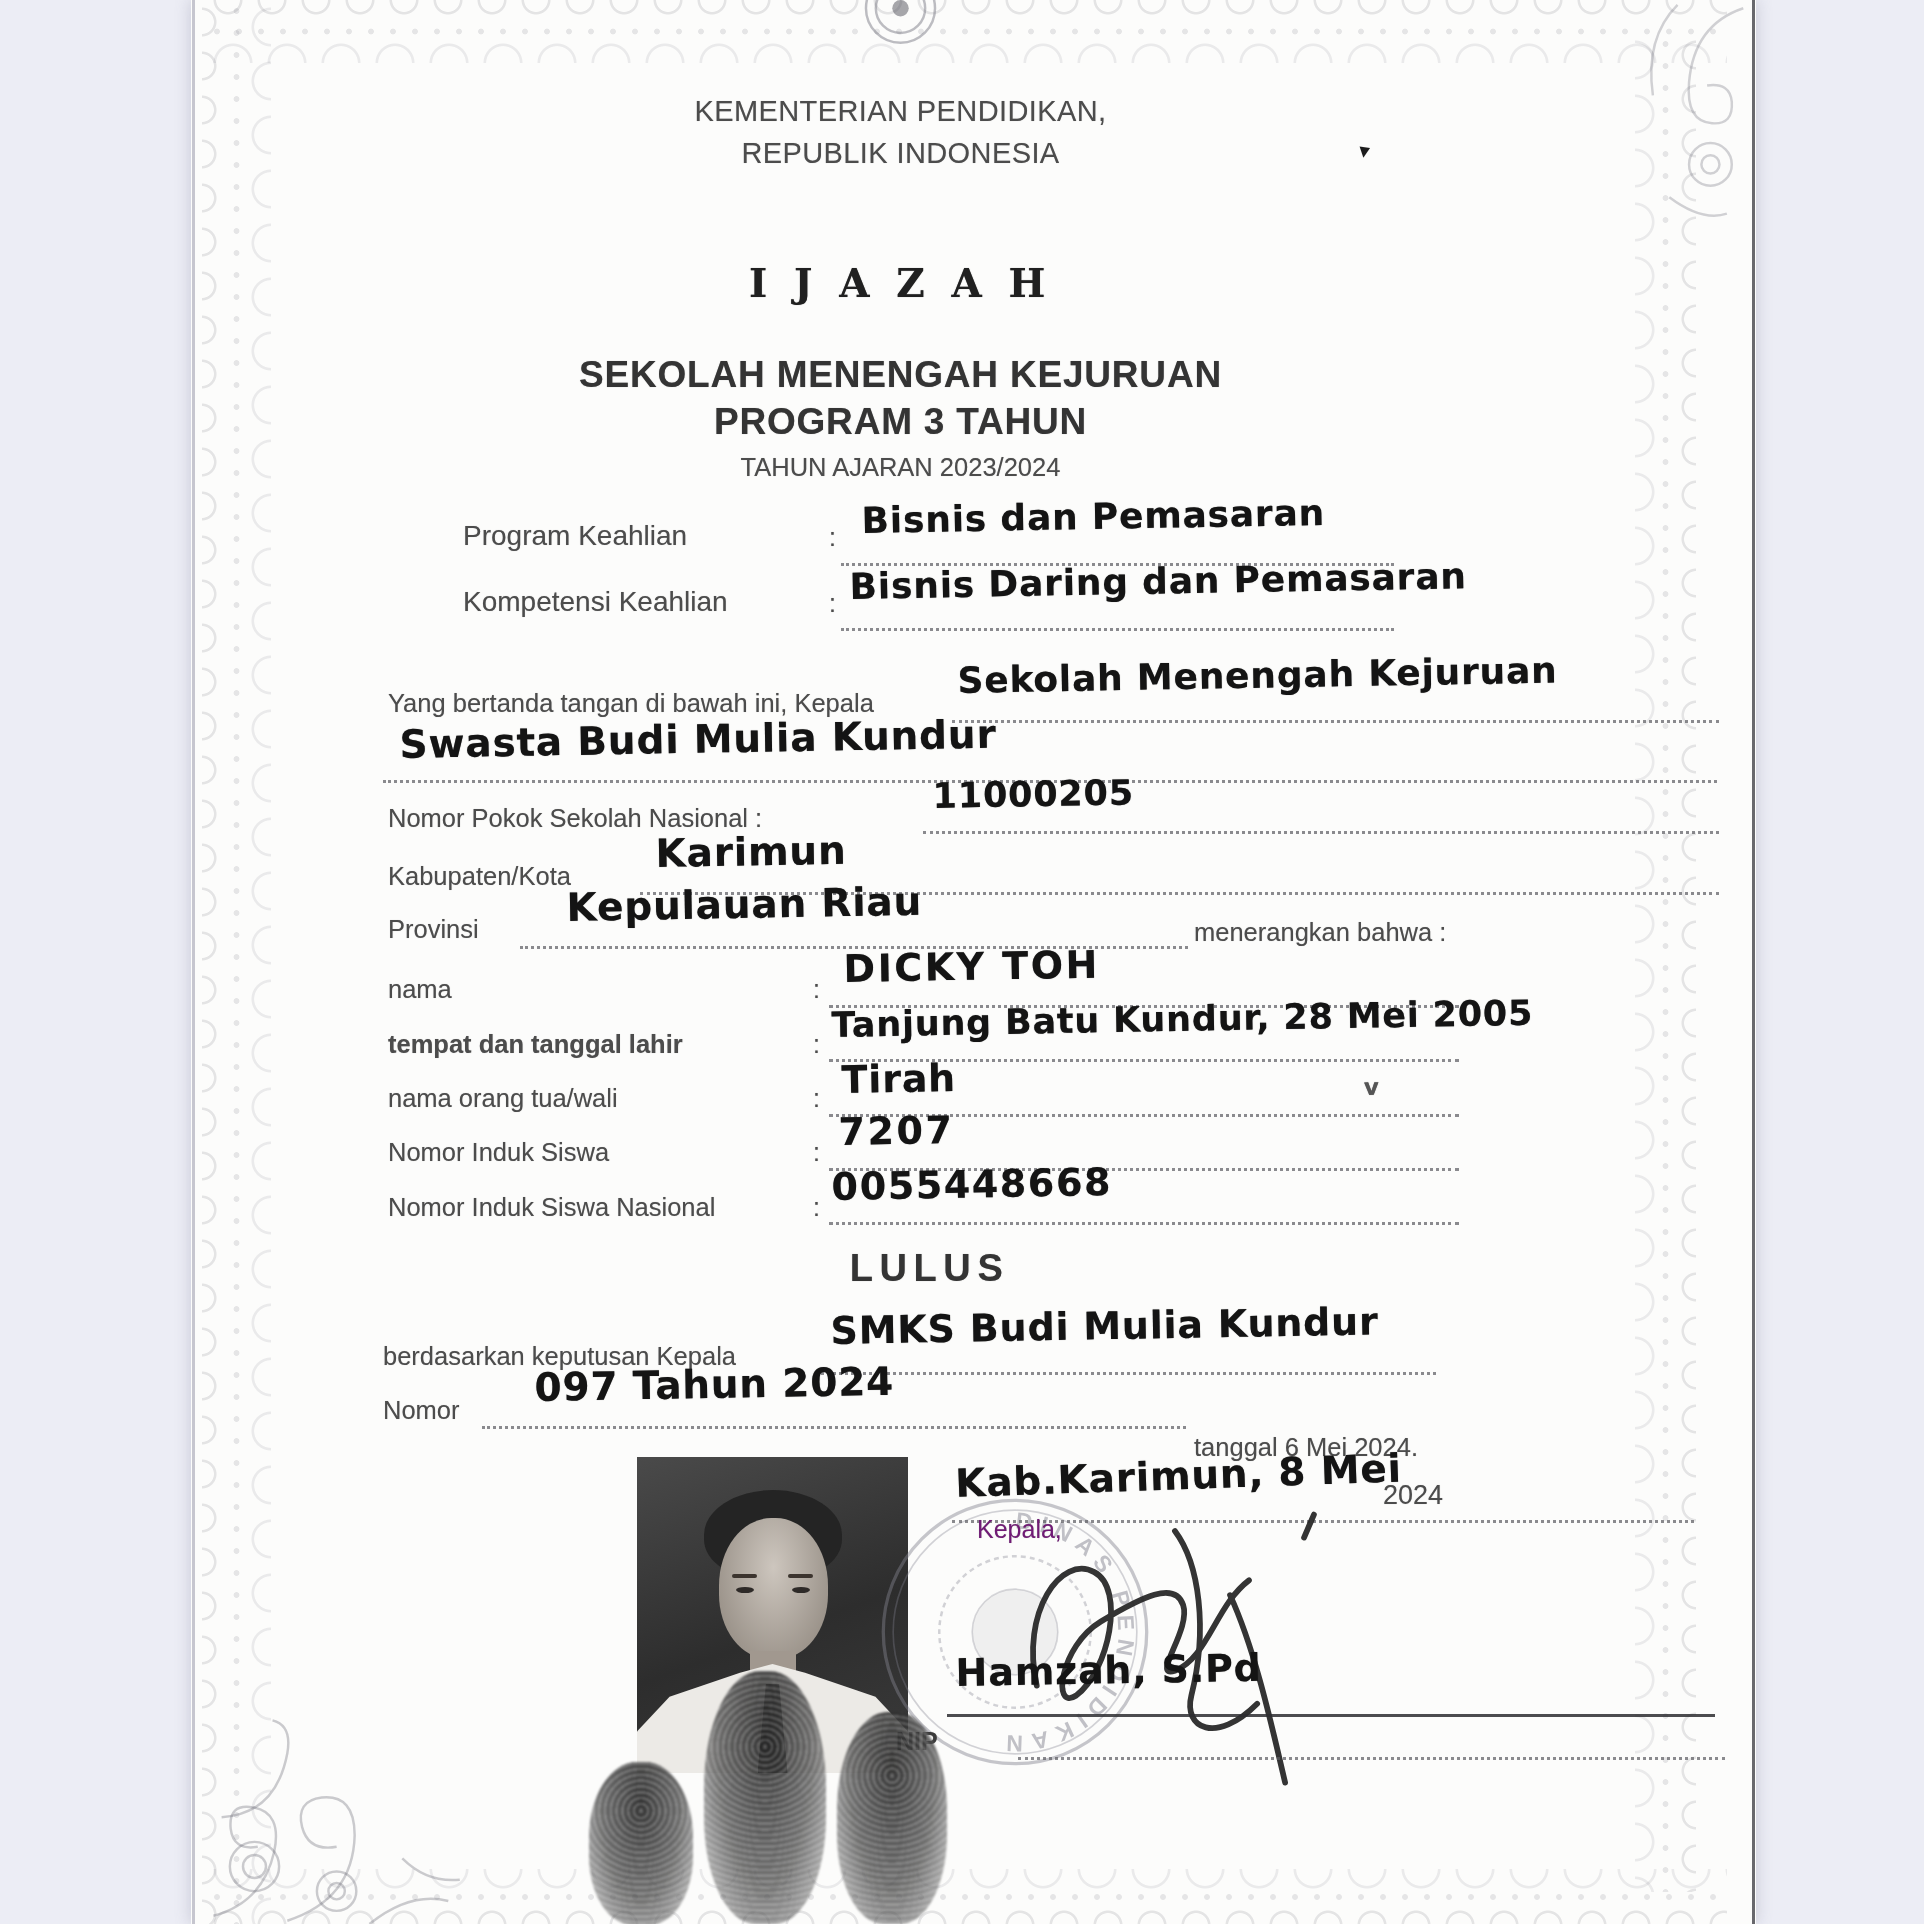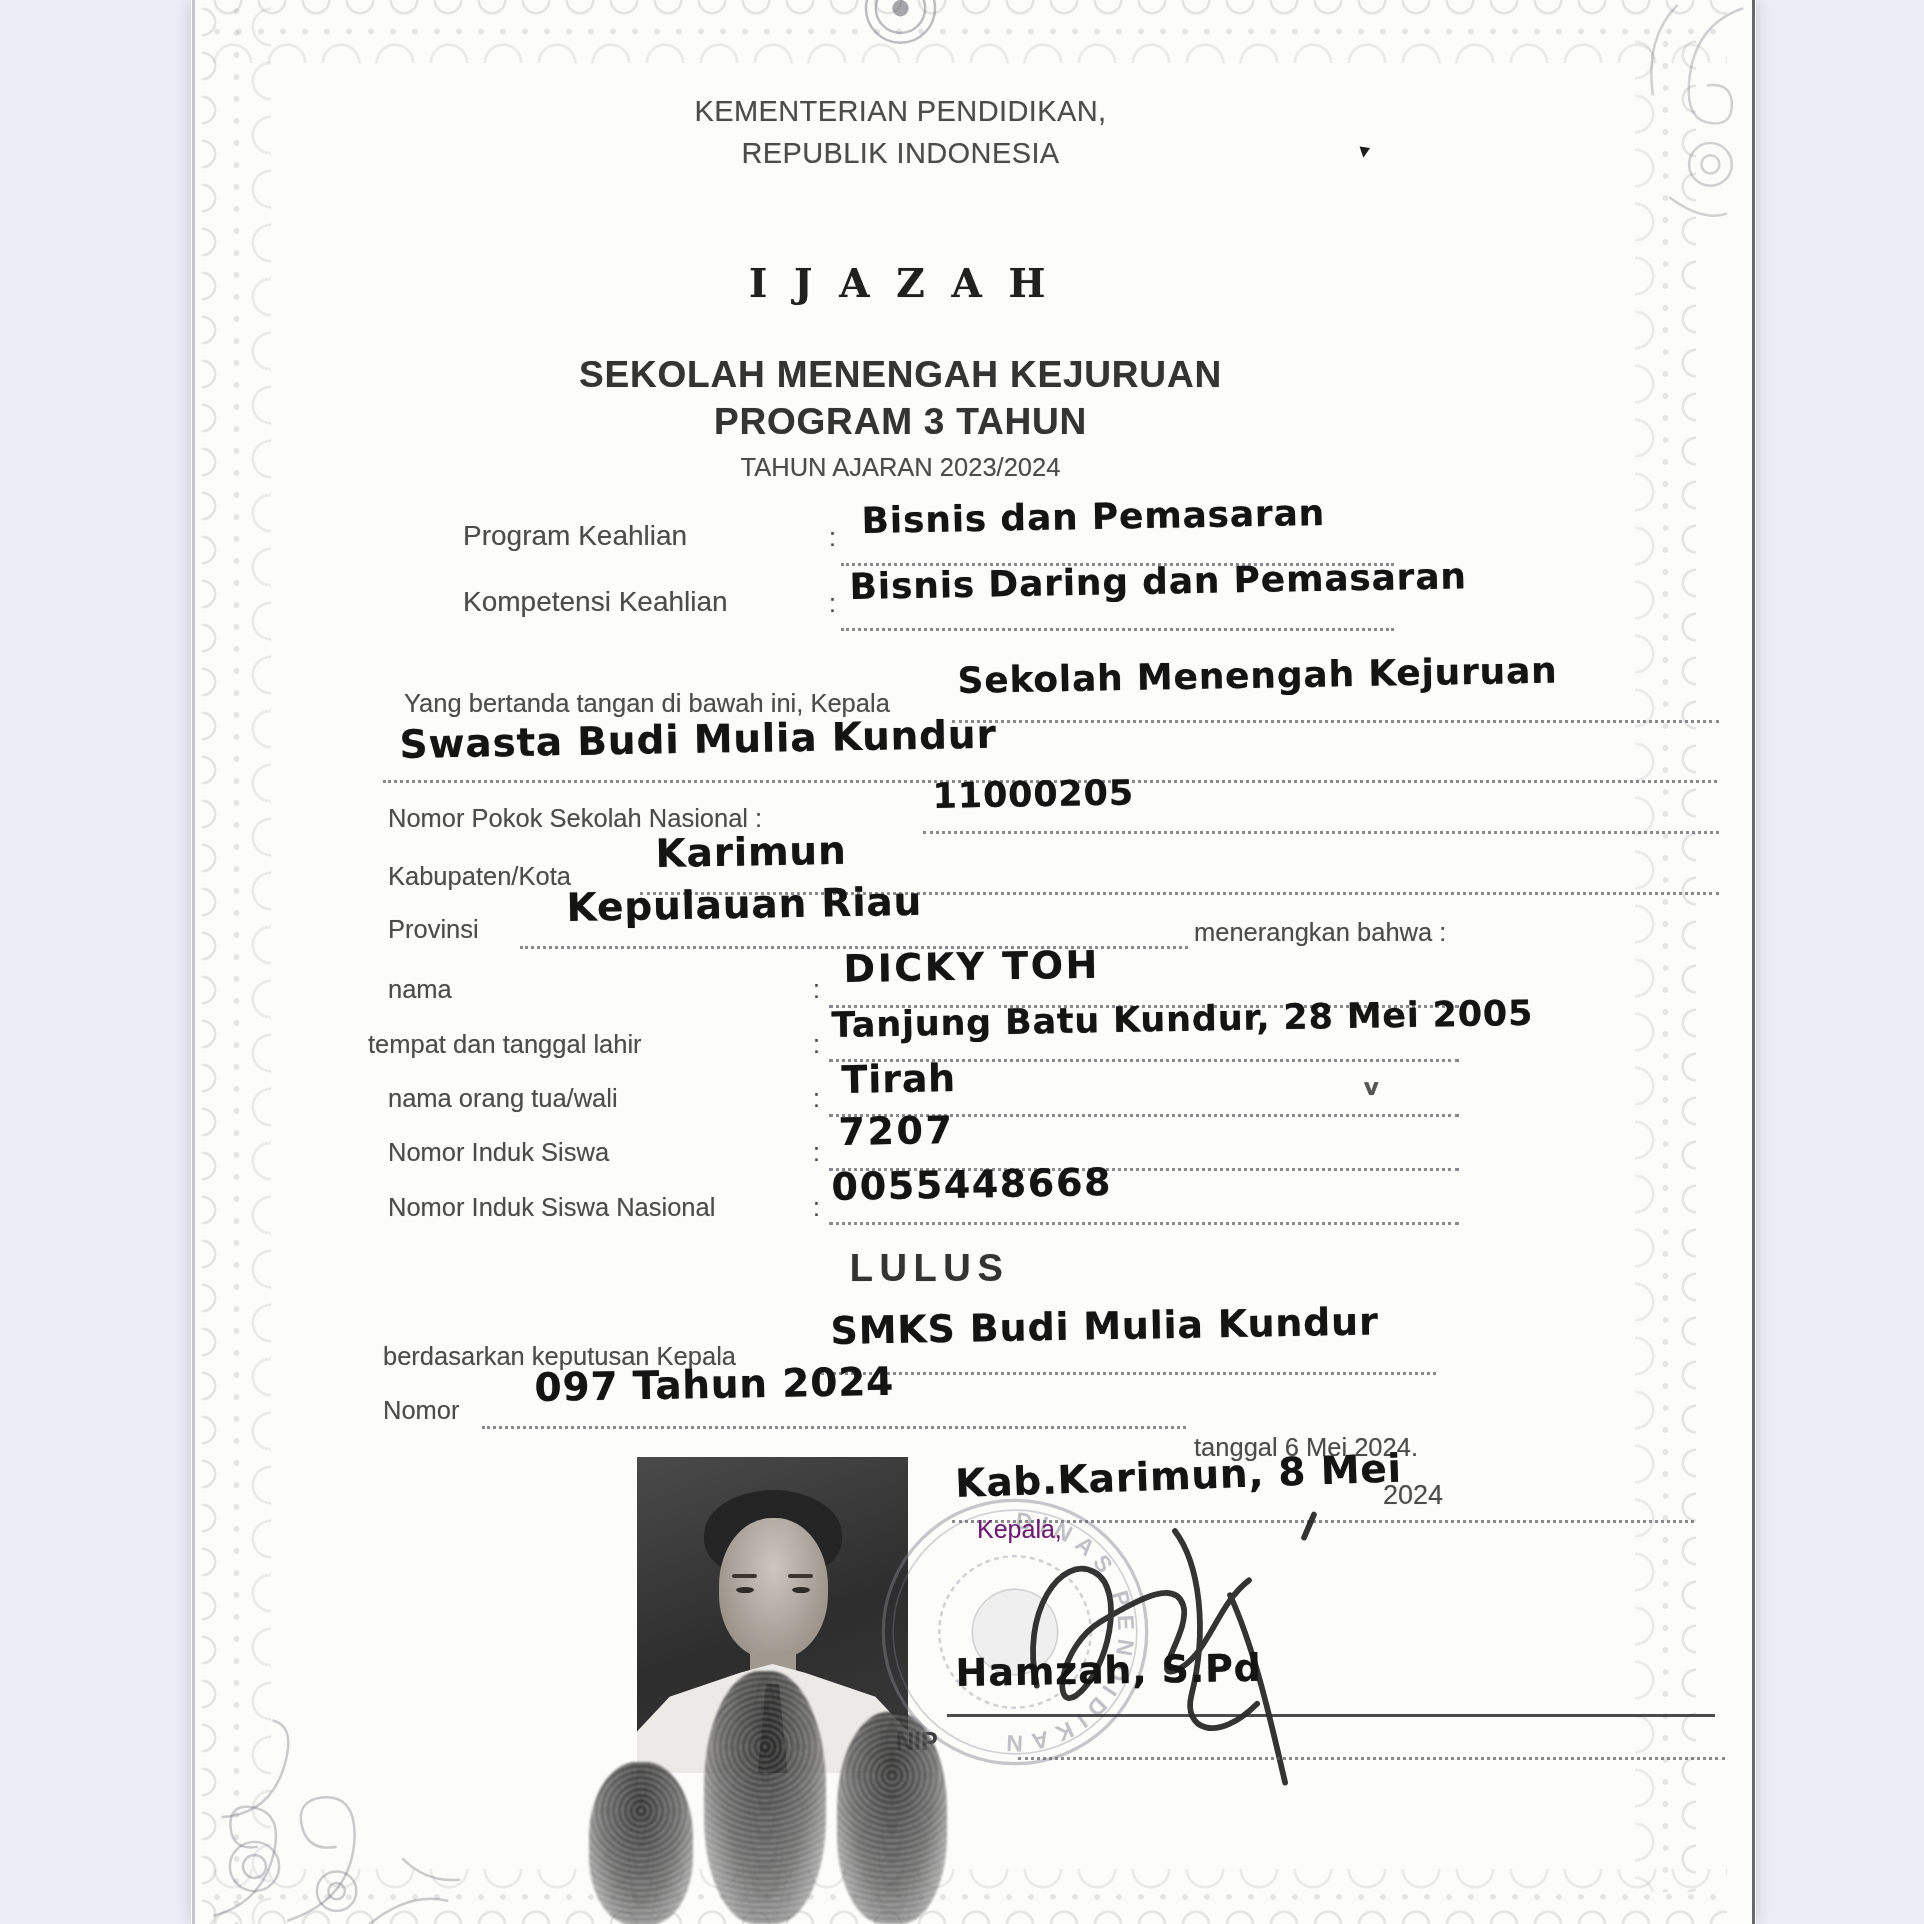--- a/index.html
+++ b/index.html
@@ -118,21 +118,21 @@
   <div class="a lbl" style="left:463px;top:520px;font-size:28px;">Program Keahlian</div>
   <div class="a lbl" style="left:829px;top:523px;font-size:25px;">:</div>
   <div class="a hw" style="left:862px;top:500px;font-size:36px;">Bisnis dan Pemasaran</div>
   <div class="a dots" style="left:841px;top:563px;width:553px;"></div>
 
   <div class="a lbl" style="left:463px;top:586px;font-size:28px;">Kompetensi Keahlian</div>
   <div class="a lbl" style="left:829px;top:589px;font-size:25px;">:</div>
   <div class="a hw" style="left:850px;top:566px;font-size:36px;">Bisnis Daring dan Pemasaran</div>
   <div class="a dots" style="left:841px;top:628px;width:553px;"></div>
 
-  <div class="a lbl" style="left:388px;top:689px;font-size:25.5px;margin-left:16px;">Yang bertanda tangan di bawah ini, Kepala</div>
+  <div class="a lbl" style="left:388px;top:689px;font-size:25.5px;">Yang bertanda tangan di bawah ini, Kepala</div>
   <div class="a hw" style="left:958px;top:660px;font-size:36px;">Sekolah Menengah Kejuruan</div>
   <div class="a dots" style="left:952px;top:720px;width:767px;"></div>
 
   <div class="a hw" style="left:400px;top:722px;font-size:39px;">Swasta Budi Mulia Kundur</div>
   <div class="a dots" style="left:383px;top:780px;width:1334px;"></div>
 
   <div class="a lbl" style="left:388px;top:804px;font-size:25.5px;">Nomor Pokok Sekolah Nasional :</div>
   <div class="a hw" style="left:933px;top:776px;font-size:35px;">11000205</div>
   <div class="a dots" style="left:923px;top:831px;width:796px;"></div>
 
@@ -143,21 +143,21 @@
   <div class="a lbl" style="left:388px;top:915px;font-size:25.5px;">Provinsi</div>
   <div class="a hw" style="left:567px;top:885px;font-size:39px;">Kepulauan Riau</div>
   <div class="a dots" style="left:520px;top:946px;width:668px;"></div>
   <div class="a lbl" style="left:1194px;top:918px;font-size:25.5px;">menerangkan bahwa :</div>
 
   <div class="a lbl" style="left:388px;top:975px;font-size:25.5px;">nama</div>
   <div class="a lbl" style="left:813px;top:975px;font-size:25px;">:</div>
   <div class="a hw" style="left:844px;top:947px;font-size:38px;letter-spacing:2.5px;">DICKY TOH</div>
   <div class="a dots" style="left:829px;top:1005px;width:630px;"></div>
 
-  <div class="a lbl" style="left:368px;top:1030px;font-size:25.5px;">tempat dan tanggal lahir</div>
+  <div class="a lbl" style="left:388px;top:1030px;font-size:25.5px;font-weight:bold;">tempat dan tanggal lahir</div>
   <div class="a lbl" style="left:813px;top:1030px;font-size:25px;">:</div>
   <div class="a hw" style="left:832px;top:1005px;font-size:35px;">Tanjung Batu Kundur, 28 Mei 2005</div>
   <div class="a dots" style="left:829px;top:1059px;width:630px;"></div>
 
   <div class="a lbl" style="left:388px;top:1084px;font-size:25.5px;">nama orang tua/wali</div>
   <div class="a lbl" style="left:813px;top:1084px;font-size:25px;">:</div>
   <div class="a hw" style="left:842px;top:1058px;font-size:38px;">Tirah</div>
   <div class="a dots" style="left:829px;top:1114px;width:630px;"></div>
   <div class="a hw" style="left:1364px;top:1074px;font-size:23px;color:#555;">v</div>
 

